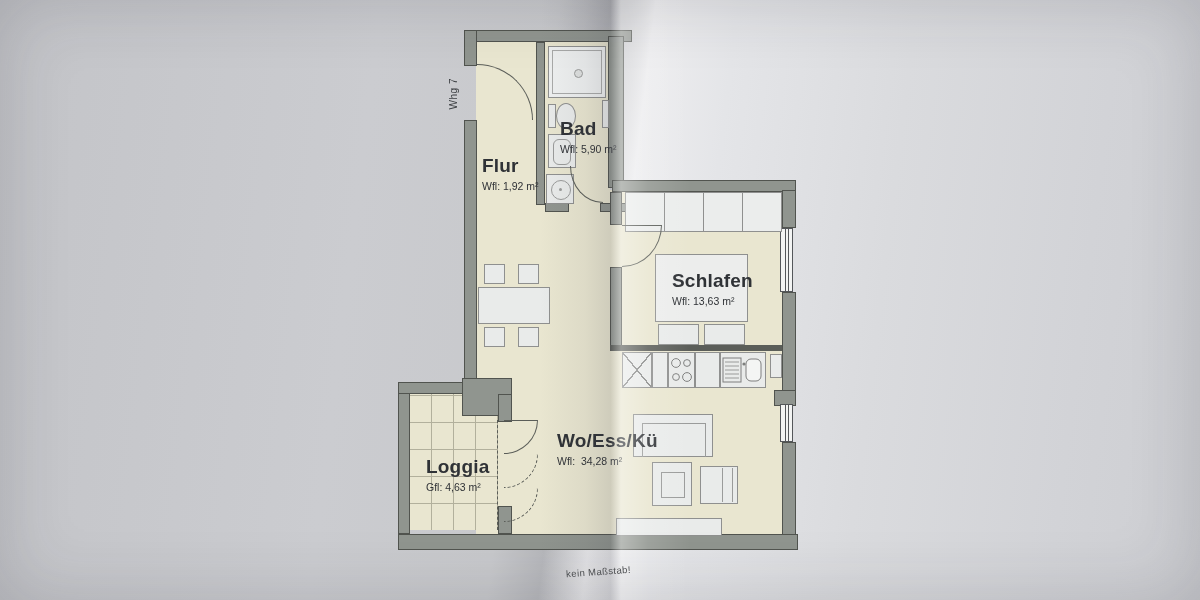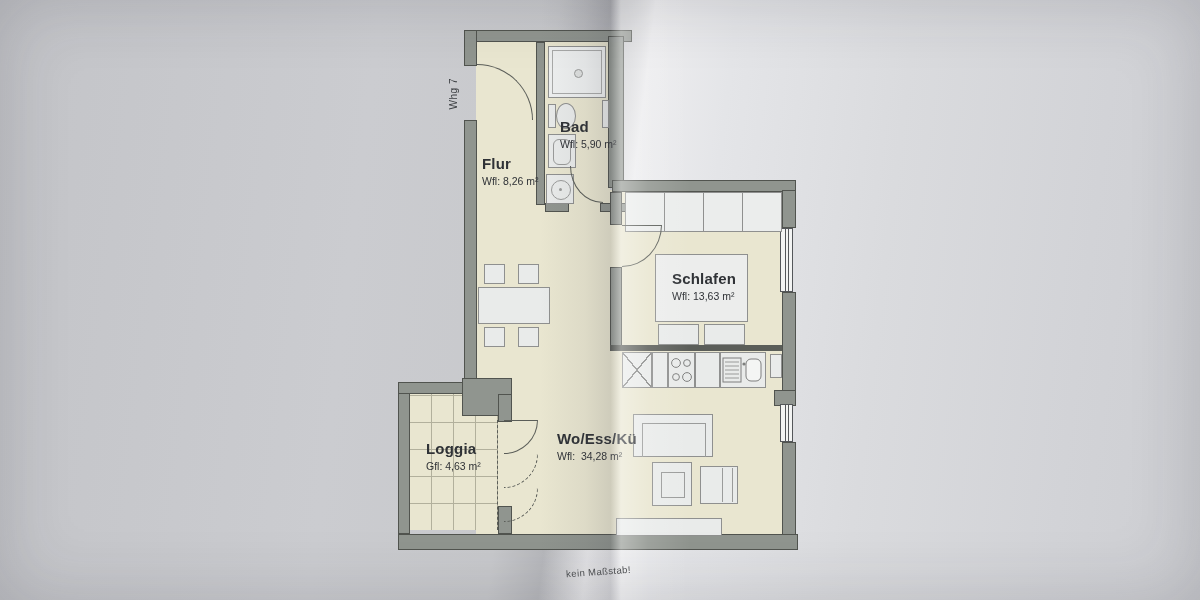--- a/index.html
+++ b/index.html
@@ -25,21 +25,21 @@
   }
   .floor{position:absolute; background:#e9e6d0;}
   .wall{position:absolute; background:#90958f; border:1px solid #51544f; box-sizing:border-box; z-index:20;}
   .wall-thin{position:absolute; background:#5b5e59; z-index:20;}
   .furn{position:absolute; background:#e9ebea; border:1px solid #8f908f; box-sizing:border-box; z-index:30;}
   .arc{position:absolute; box-sizing:border-box; z-index:35;}
   .window{position:absolute; background:#f3f4f3; border:1px solid #54575a; box-sizing:border-box;
     display:flex; justify-content:center; z-index:25;}
   .glaze{width:4px; height:100%; border-left:1px solid #54575a; border-right:1px solid #54575a; box-sizing:border-box;}
   .rlabel{position:absolute; color:#2f3236; z-index:50; white-space:nowrap;}
-  .rname{font-weight:bold; font-size:15px; letter-spacing:0.2px;}
+  .rname{font-weight:bold; font-size:19px; letter-spacing:0.2px;}
   .rarea{font-size:10.5px; margin-top:3px;}
   .whg{position:absolute; left:448px; top:78px; z-index:50; color:#3a3d40;
     font-size:10px; writing-mode:vertical-rl; transform:rotate(180deg); letter-spacing:0.5px;}
   .scalenote{position:absolute; left:566px; top:566px; z-index:62; color:#4b4d50;
     font-size:9.5px; transform:rotate(-4deg); letter-spacing:0.4px;}
   .grid-loggia{
     background-color:#e9e6d0;
     background-image:
       repeating-linear-gradient(90deg, transparent 0 21px, #b2b09c 21px 22px),
       repeating-linear-gradient(0deg, transparent 0 26px, #b2b09c 26px 27px);
@@ -168,39 +168,39 @@
   </div>
   <div class="furn" style="left:700px;top:466px;width:38px;height:38px;">
     <div style="position:absolute;right:4px;top:1px;width:9px;height:34px;border-left:1px solid #9a9b9a;border-right:1px solid #9a9b9a;"></div>
   </div>
   <div class="furn" style="left:616px;top:518px;width:106px;height:18px;"></div>
 
   <div class="whg">Whg 7</div>
 
   <div class="rlabel" style="left:482px;top:155px;">
     <div class="rname">Flur</div>
-    <div class="rarea">Wfl: 8,26 m²</div>
+    <div class="rarea">Wfl: 1,92 m²</div>
   </div>
 
   <div class="rlabel" style="left:560px;top:118px;">
     <div class="rname">Bad</div>
     <div class="rarea">Wfl: 5,90 m²</div>
   </div>
 
   <div class="rlabel" style="left:672px;top:270px;">
     <div class="rname">Schlafen</div>
     <div class="rarea">Wfl: 13,63 m²</div>
   </div>
 
   <div class="rlabel" style="left:557px;top:430px;">
     <div class="rname">Wo/Ess/Kü</div>
     <div class="rarea">Wfl:&nbsp;&nbsp;34,28 m²</div>
   </div>
 
-  <div class="rlabel" style="left:426px;top:440px;">
+  <div class="rlabel" style="left:426px;top:456px;">
     <div class="rname">Loggia</div>
     <div class="rarea">Gfl: 4,63 m²</div>
   </div>
 
   <div class="scalenote">kein Maßstab!</div>
 
   <div class="fold"></div>
   <div class="vignette"></div>
 </div>
 

